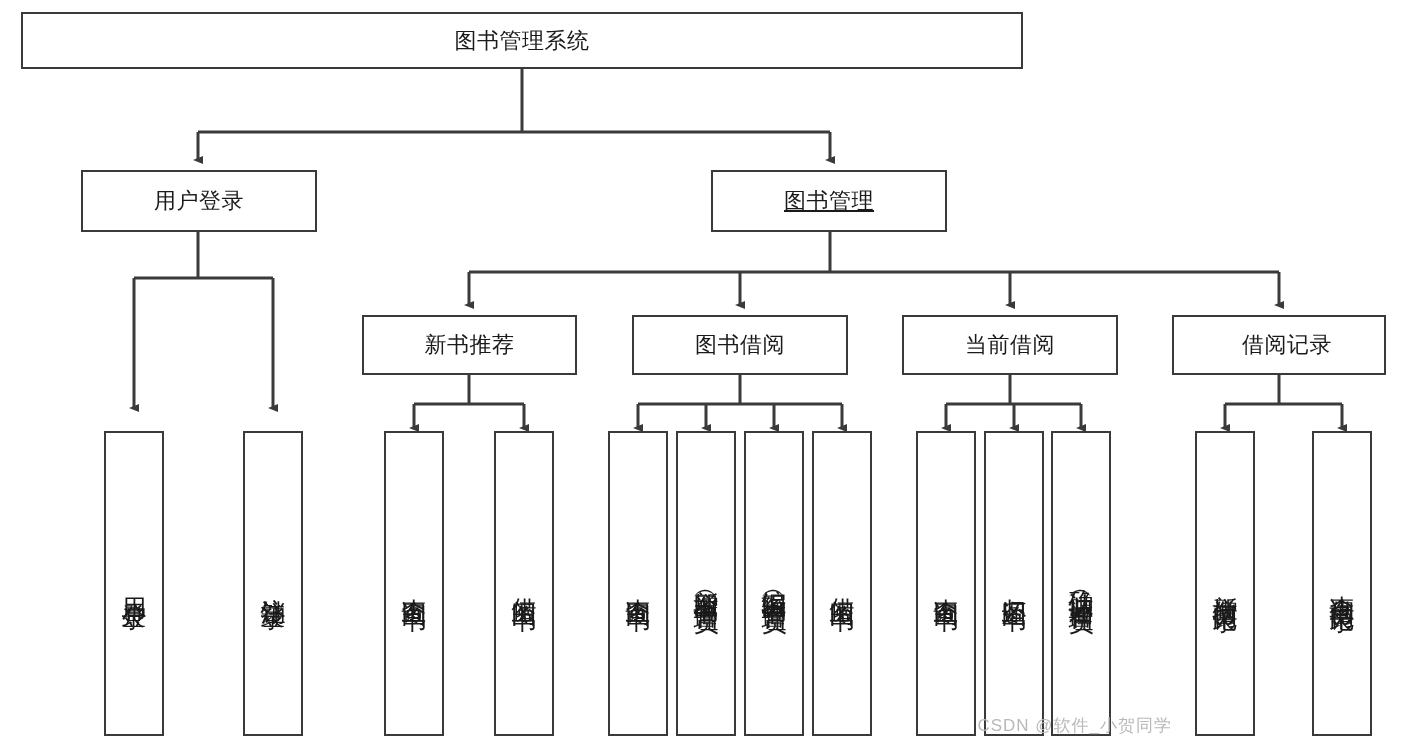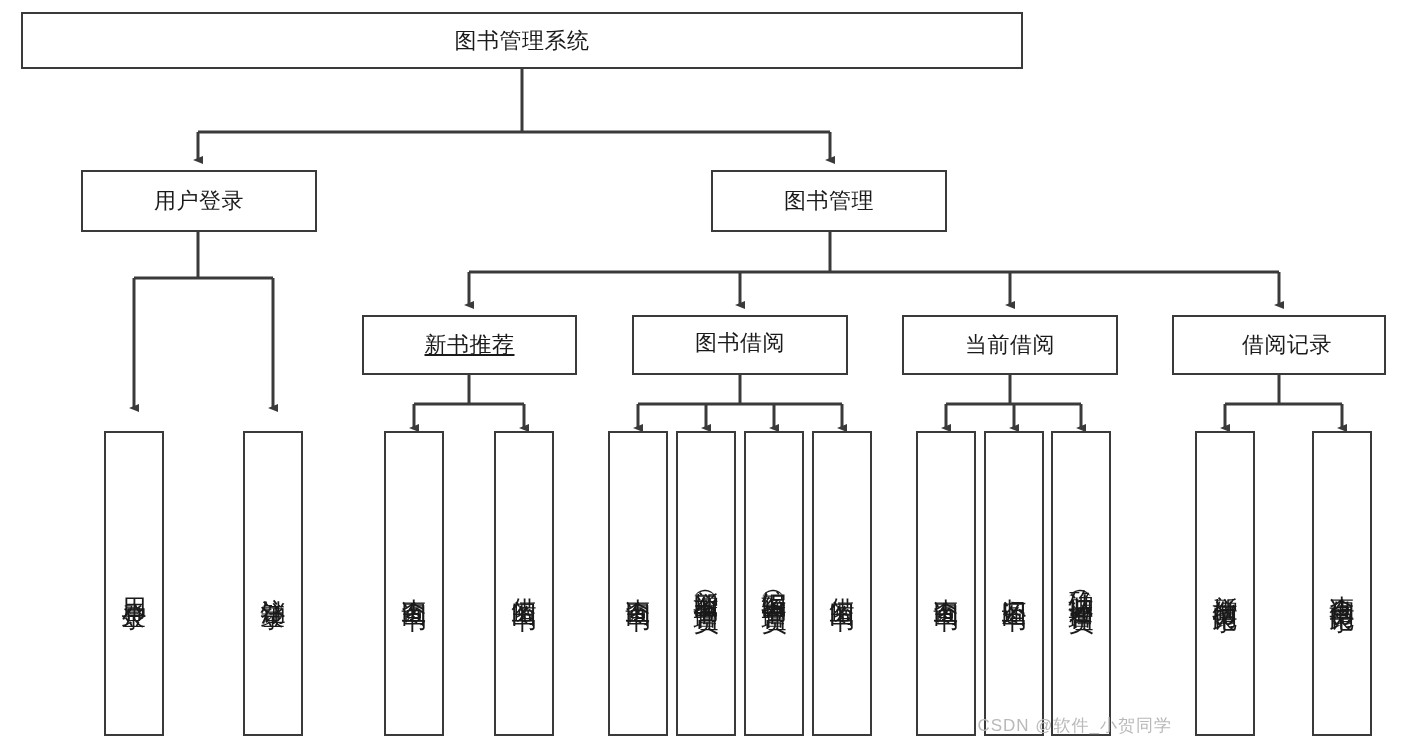--- a/index.html
+++ b/index.html
@@ -125,28 +125,28 @@
     </g>
   </svg>
 
   <div class="node horizontal" style="left:21px; top:12px; width:1002px; height:57px;">
     <span class="label">图书管理系统</span>
   </div>
 
   <div class="node horizontal" style="left:81px; top:170px; width:236px; height:62px;">
     <span class="label">用户登录</span>
   </div>
-  <div class="node horizontal" style="left:711px; top:170px; width:236px; height:62px;">
+  <div class="node horizontal" style="left:711px; top:170px; width:236px; height:62px;text-decoration:underline;">
     <span class="label">图书管理</span>
   </div>
 
-  <div class="node horizontal" style="left:362px; top:315px; width:215px; height:60px;text-decoration:underline;">
+  <div class="node horizontal" style="left:362px; top:315px; width:215px; height:60px;">
     <span class="label">新书推荐</span>
   </div>
-  <div class="node horizontal" style="left:632px; top:315px; width:216px; height:60px;font-family:Liberation Mono, monospace;">
+  <div class="node horizontal" style="left:632px; top:315px; width:216px; height:60px;">
     <span class="label">图书借阅</span>
   </div>
   <div class="node horizontal" style="left:902px; top:315px; width:216px; height:60px;align-items:center;">
     <span class="label">当前借阅</span>
   </div>
   <div class="node horizontal" style="left:1172px; top:315px; width:214px; height:60px;padding-left:16px;">
     <span class="label">借阅记录</span>
   </div>
 
   <div class="node vertical" style="left:104px; top:431px; width:60px; height:305px;">

